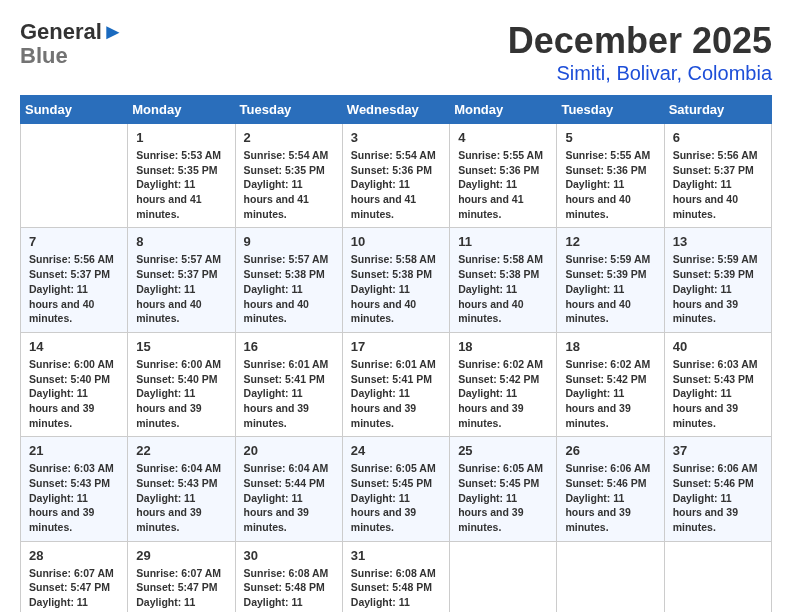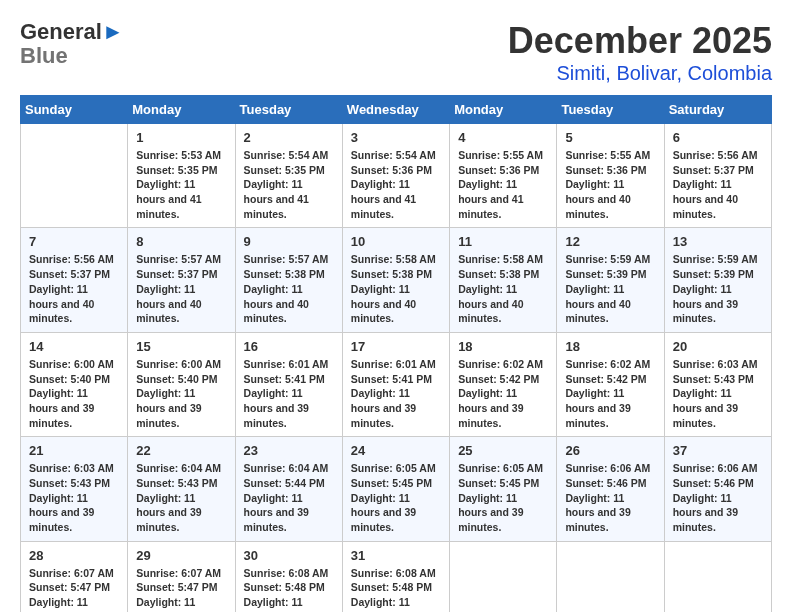--- a/index.html
+++ b/index.html
@@ -190,35 +190,35 @@
         </td>
         <td>
           <span class="day-num">18</span>
           <div class="day-info">Sunrise: 6:02 AM<br>Sunset: 5:42 PM<br>Daylight: 11 hours and 39 minutes.</div>
         </td>
         <td>
           <span class="day-num">18</span>
           <div class="day-info">Sunrise: 6:02 AM<br>Sunset: 5:42 PM<br>Daylight: 11 hours and 39 minutes.</div>
         </td>
         <td>
-          <span class="day-num">20</span>
+          <span class="day-num">40</span>
           <div class="day-info">Sunrise: 6:03 AM<br>Sunset: 5:43 PM<br>Daylight: 11 hours and 39 minutes.</div>
         </td>
       </tr>
       <tr>
         <td>
           <span class="day-num">21</span>
           <div class="day-info">Sunrise: 6:03 AM<br>Sunset: 5:43 PM<br>Daylight: 11 hours and 39 minutes.</div>
         </td>
         <td>
           <span class="day-num">22</span>
           <div class="day-info">Sunrise: 6:04 AM<br>Sunset: 5:43 PM<br>Daylight: 11 hours and 39 minutes.</div>
         </td>
         <td>
-          <span class="day-num">23</span>
+          <span class="day-num">20</span>
           <div class="day-info">Sunrise: 6:04 AM<br>Sunset: 5:44 PM<br>Daylight: 11 hours and 39 minutes.</div>
         </td>
         <td>
           <span class="day-num">24</span>
           <div class="day-info">Sunrise: 6:05 AM<br>Sunset: 5:45 PM<br>Daylight: 11 hours and 39 minutes.</div>
         </td>
         <td>
           <span class="day-num">25</span>
           <div class="day-info">Sunrise: 6:05 AM<br>Sunset: 5:45 PM<br>Daylight: 11 hours and 39 minutes.</div>
         </td>

